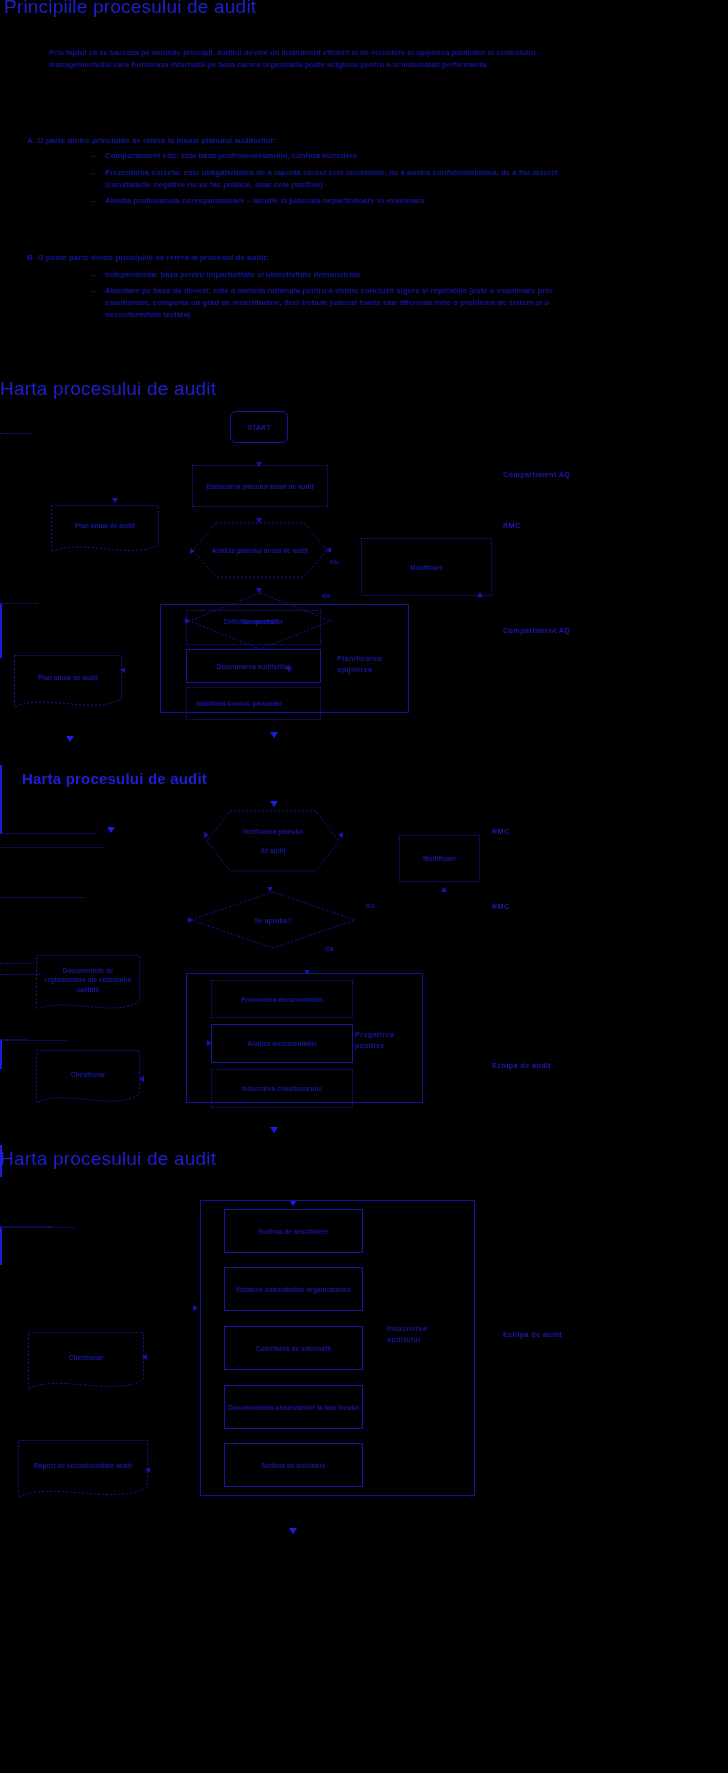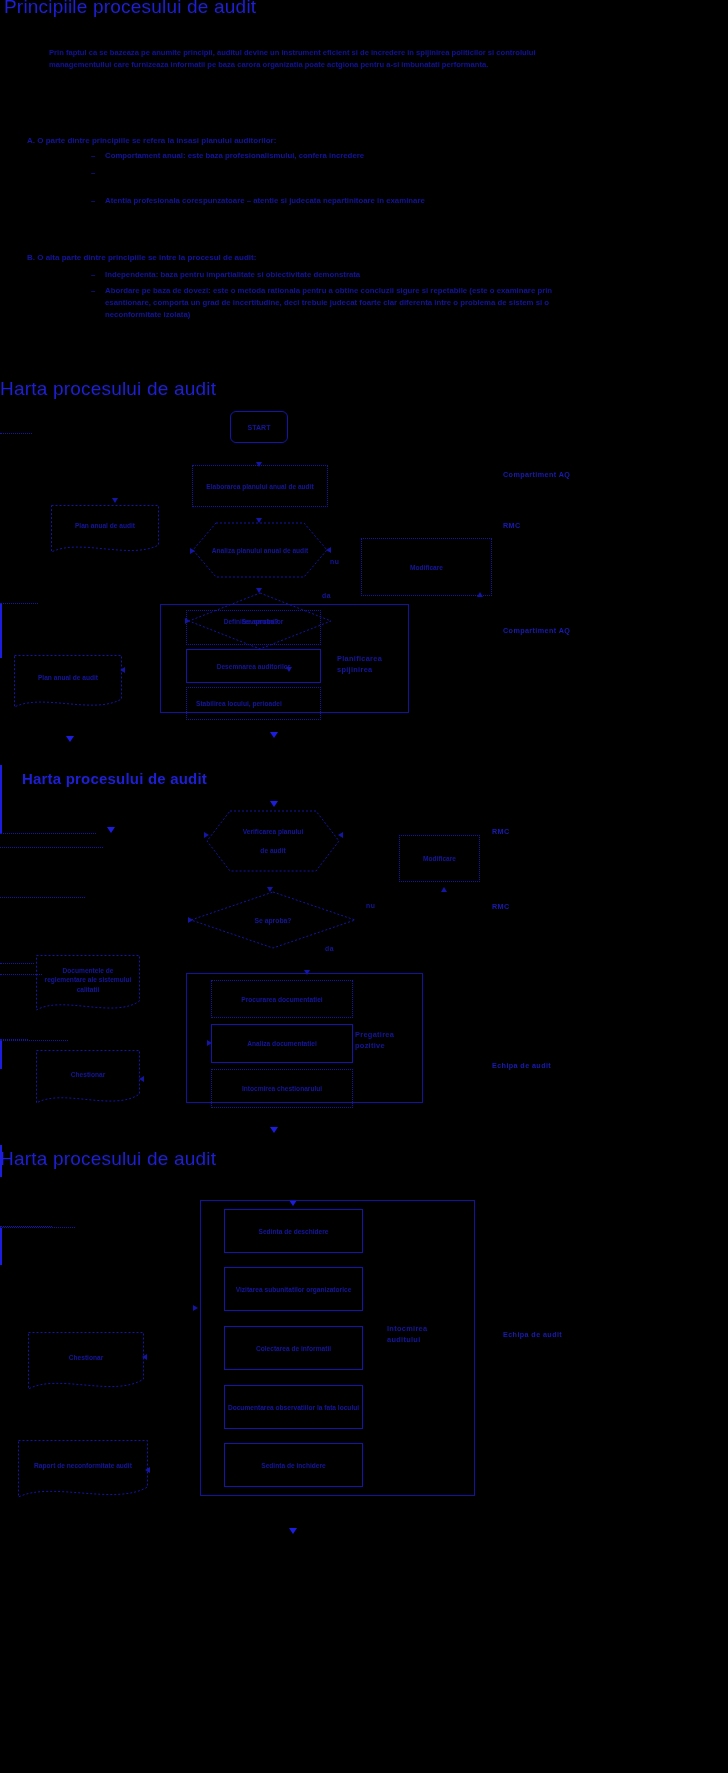--- a/index.html
+++ b/index.html
@@ -93,31 +93,32 @@
 
 <div class="slide" style="top:0;height:370px;padding-left:45px;">
   <div class="title" style="left:4px;top:-4px;">Principiile procesului de audit</div>
 
   <div class="para" style="left:49px;top:47px;">Prin faptul ca se bazeaza pe anumite principii, auditul devine un instrument eficient si de incredere in spijinirea politicilor si controlului managementuilui care furnizeaza informatii pe baza carora organizatia poate actgiona pentru a-si imbunatati performanta.</div>
 
   <div class="lvl1" style="left:27px;top:136px;">A. O parte dintre principiile se refera la insasi planului auditorilor:</div>
 
   <div class="lvl2" style="left:105px;top:150px;">
     <span class="dash">–</span>
-    <span>Comportament anual: este baza profesionalismului, confera incredere</span>
+    <span>Comportament etic: este baza profesionalismului, confera incredere</span>
   </div>
   <div class="lvl2" style="left:105px;top:167px;">
     <span class="dash">–</span>
+    <span>Prezentarea corecta: este obligativitatea de a raporta corect cele constatate, de a pastra confidentialitatea, de a fisi discret (constatarile negative nu se fac publice, doar cele pozitive)</span>
   </div>
   <div class="lvl2" style="left:105px;top:195px;">
     <span class="dash">–</span>
     <span>Atentia profesionala corespunzatoare – atentie si judecata nepartinitoare in examinare</span>
   </div>
 
-  <div class="lvl1" style="left:27px;top:253px;">B. O alta parte dintre principiile se intre la procesul de audit:</div>
+  <div class="lvl1" style="left:27px;top:253px;">B. O poate parte dintre principiile se refera la procesul de audit:</div>
 
   <div class="lvl2" style="left:105px;top:269px;">
     <span class="dash">–</span>
     <span>Independenta: baza pentru impartialitate si obiectivitate demonstrata</span>
   </div>
   <div class="lvl2" style="left:105px;top:285px;">
     <span class="dash">–</span>
     <span>Abordare pe baza de dovezi: este o metoda rationala pentru a obtine concluzii sigure si repetabile (este o examinare prin esantionare, comporta un grad de incertitudine, deci trebuie judecat foarte clar diferenta intre o problema de sistem si o neconformitate izolata)</span>
   </div>
 </div>

